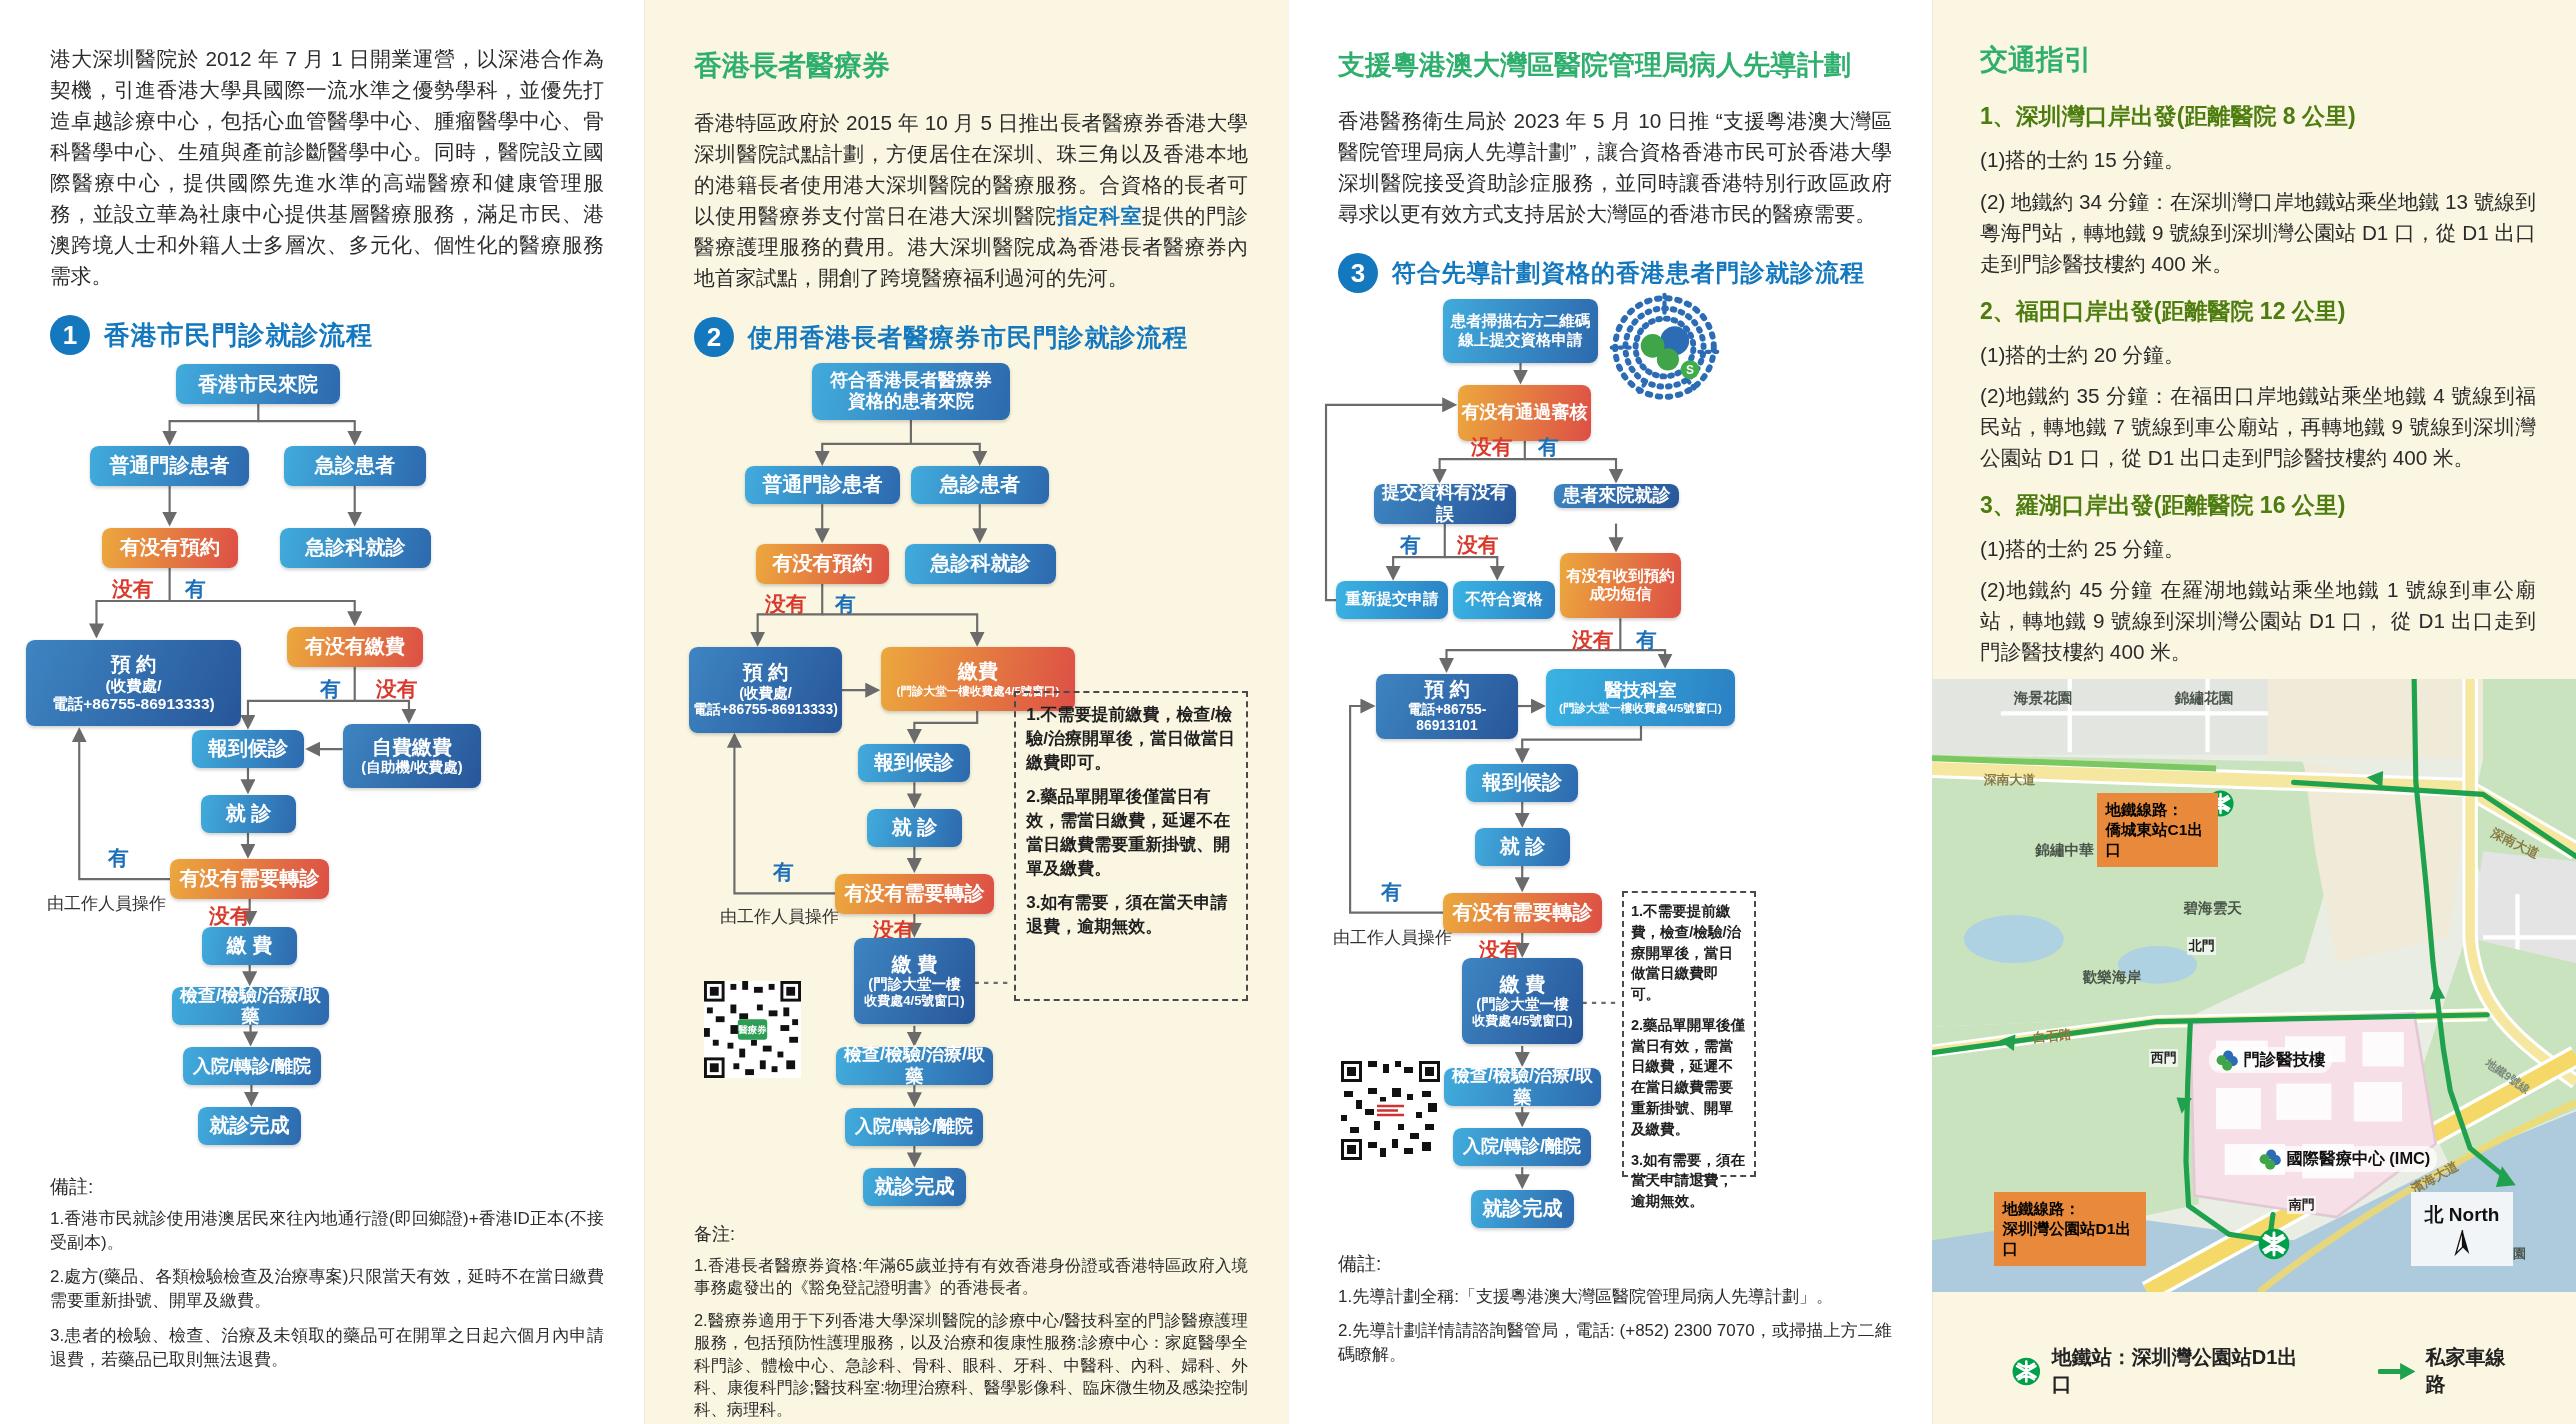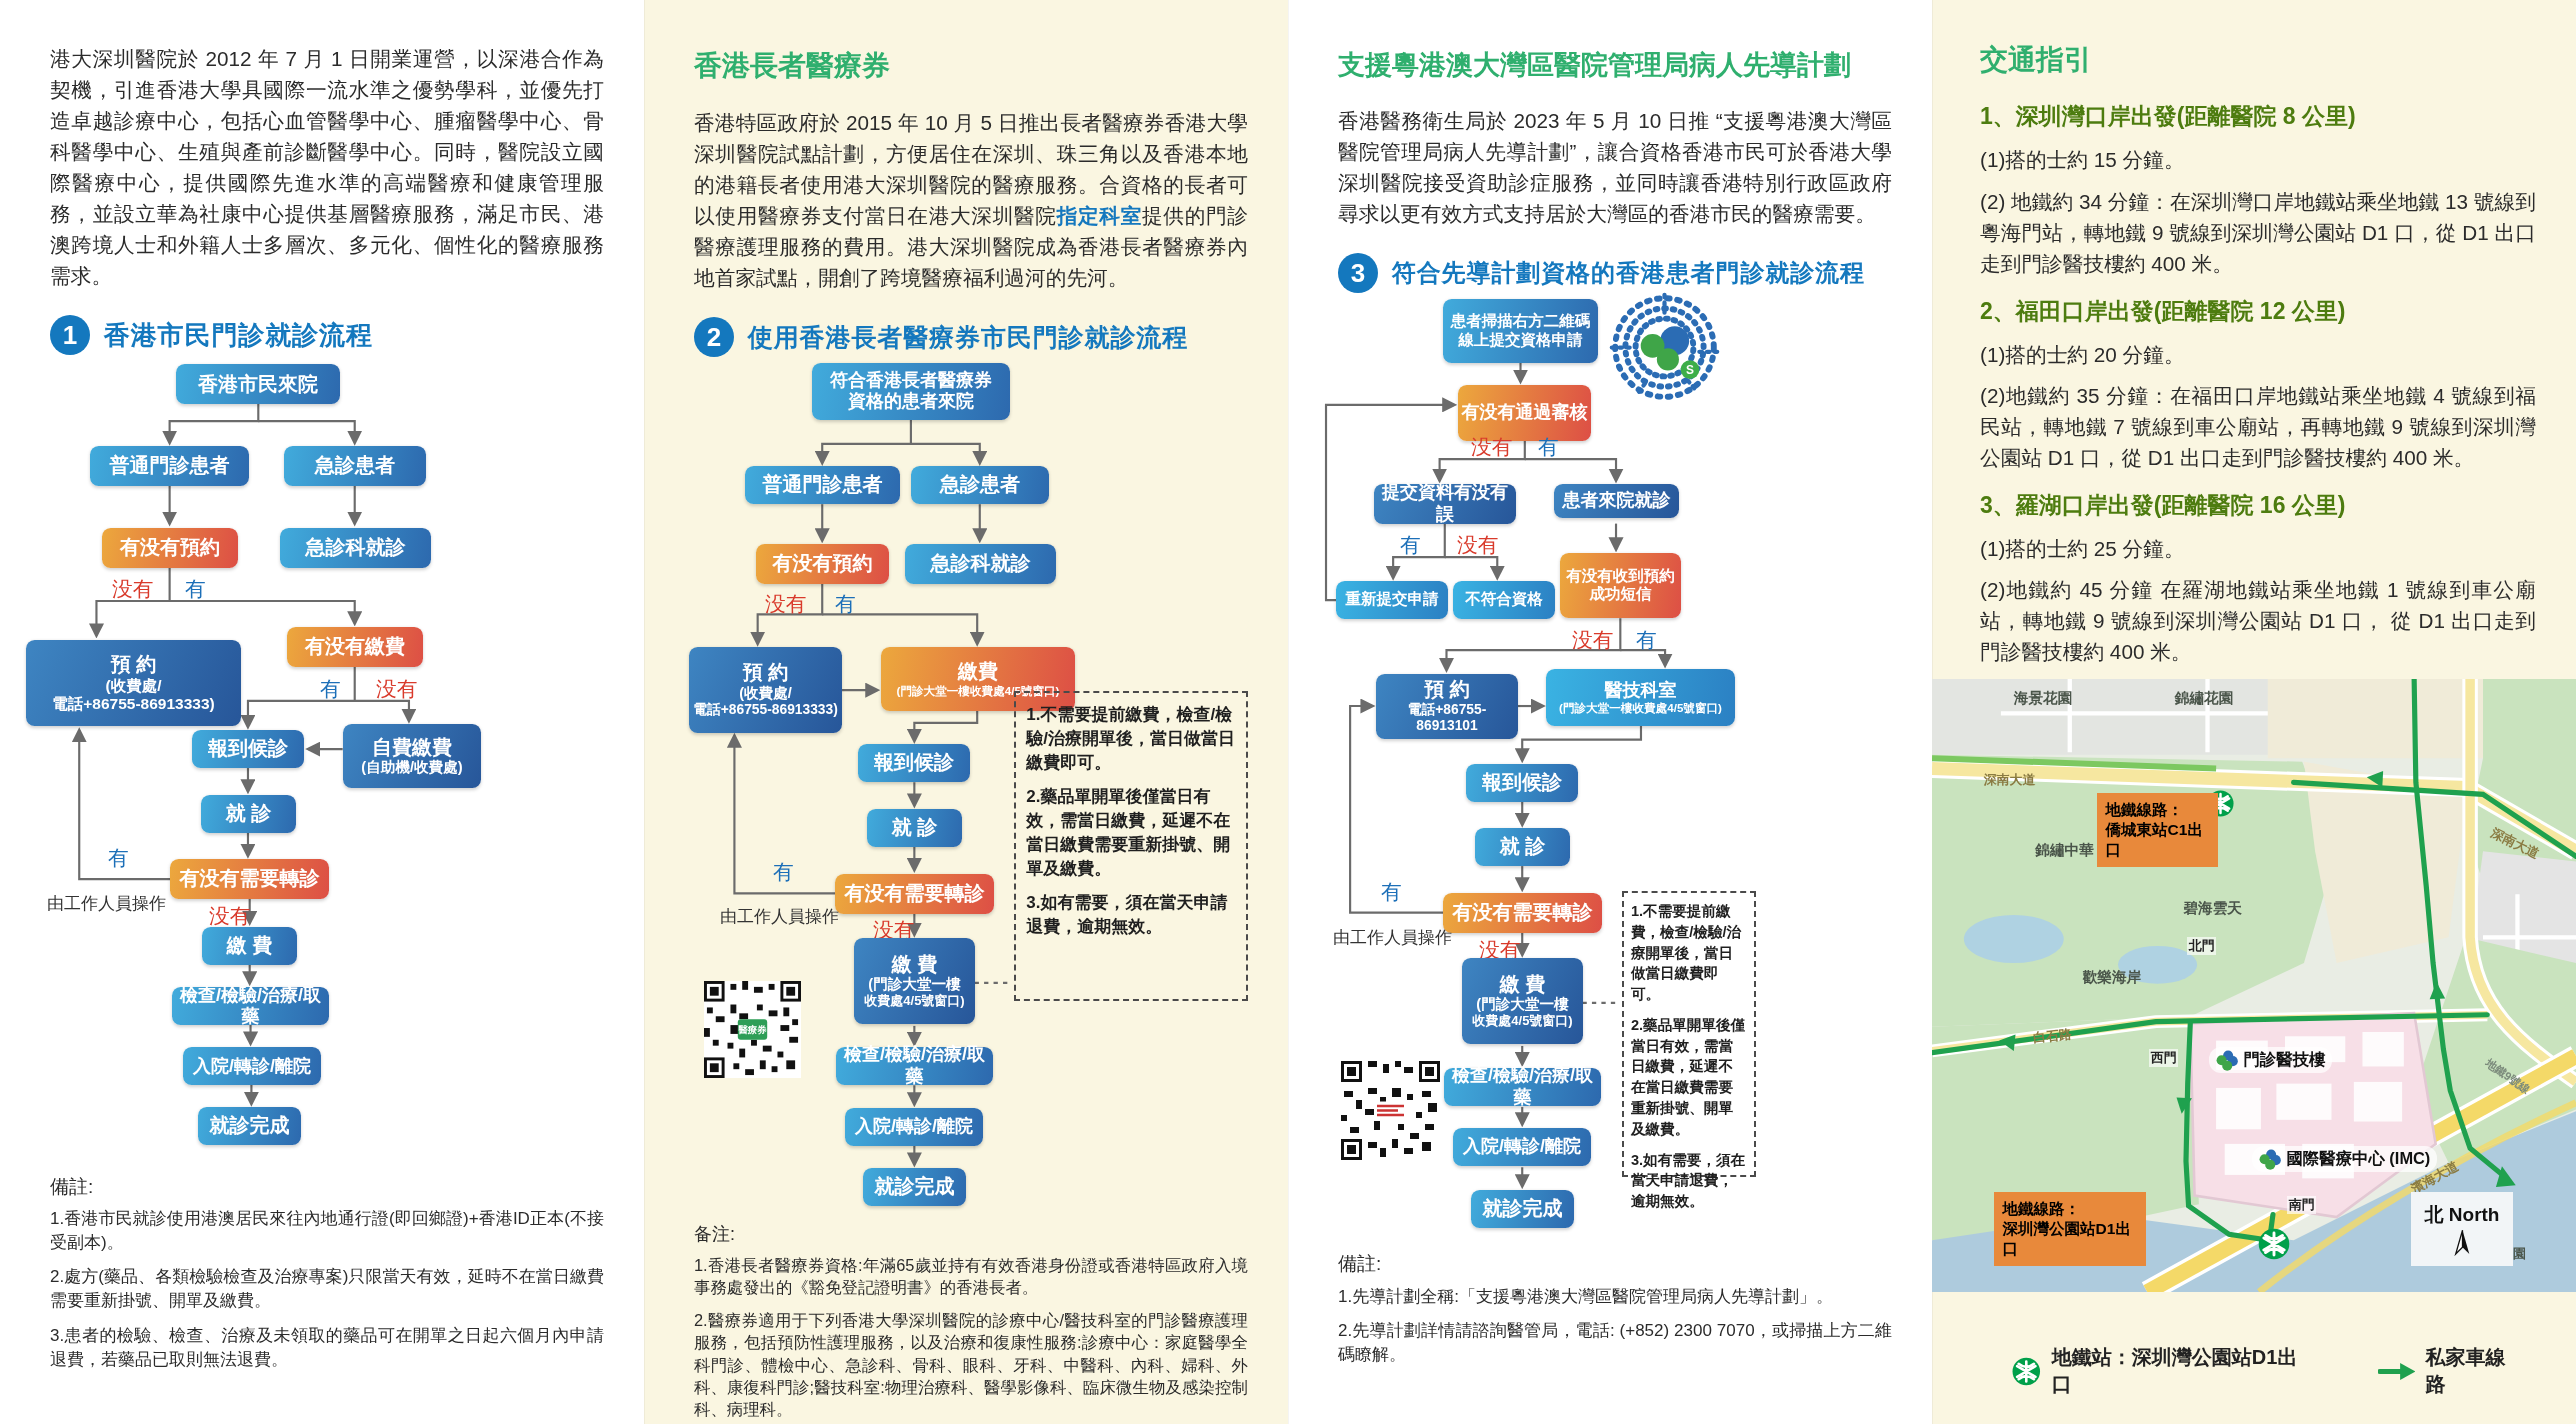--- a/index.html
+++ b/index.html
@@ -19,21 +19,21 @@
   .chart { position:relative; width:100%; }
   .wires { position:absolute; left:0; top:0; pointer-events:none; }
   .b { position:absolute; color:#fff; font-weight:bold; text-align:center; border-radius:8.6px;
        display:flex; flex-direction:column; align-items:center; justify-content:center;
        line-height:1.18; font-size:20px; box-shadow:0 1.7px 3.4px rgba(0,0,0,.18); padding:1.7px 3.4px;}
   .g-blue   { background:linear-gradient(100deg,#41ABDC,#2D69AE); }
   .g-navy   { background:linear-gradient(115deg,#3E85C2,#275699); }
   .g-orange { background:linear-gradient(100deg,#ECA83D,#DD4F45); }
   .g-cyan   { background:linear-gradient(100deg,#3AB3E3,#2B80C3); }
   .s18{font-size:15.5px;} .s17{font-size:14.6px;} .s16{font-size:13.8px;} .s13{font-size:11.6px;} .s21{font-size:18px;} .s15{font-size:13px;}
-  .lbl { position:absolute; font-weight:normal; font-size:20.7px; }
+  .lbl { position:absolute; font-weight:bold; font-size:20.7px; }
   .no { color:#D93A2B; } .yes { color:#1C6FB8; }
   .staff { position:absolute; color:#333; font-size:17px; font-weight:normal; }
   .side-note { position:absolute; border:2.2px dashed #4a4a4a; color:#1f1f1f; font-weight:600; padding:10.3px 10.3px; }
   .side-note p { margin-bottom:10.3px; }
   .notes { margin-top:22.4px; font-size:17px; line-height:24px; color:#2b2b2b; }
   .notes .nt { margin-bottom:8.6px; font-size:19px; }
   .notes p { margin-bottom:10.3px; text-align:justify; }
   .qr { position:absolute; }
   
   .p4pad { padding:41px 40px 0 48px; }
@@ -384,21 +384,21 @@
         </svg>
       </div>
       <div class="b g-orange" style="left:170px;top:86px;width:133px;height:56px">
           <span class="s21">有没有通過審核</span>
         </div>
       <span class="lbl no" style="left:183px;top:134px">没有</span>
       <span class="lbl yes" style="left:250px;top:134px">有</span>
       <div class="b g-navy" style="left:86px;top:185px;width:142px;height:40px">
           <span class="s21">提交資料有没有誤</span>
         </div>
-      <div class="b g-navy" style="left:266px;top:185px;width:125px;height:34px">
+      <div class="b g-navy" style="left:266px;top:185px;width:125px;height:24px">
           <span class="s21">患者來院就診</span>
         </div>
       <span class="lbl yes" style="left:112px;top:232px">有</span>
       <span class="lbl no" style="left:169px;top:232px">没有</span>
       <div class="b g-cyan" style="left:48px;top:282px;width:112px;height:38px">
           <span class="s18">重新提交申請</span>
         </div>
       <div class="b g-cyan" style="left:165px;top:282px;width:102px;height:38px">
           <span class="s18">不符合資格</span>
         </div>

